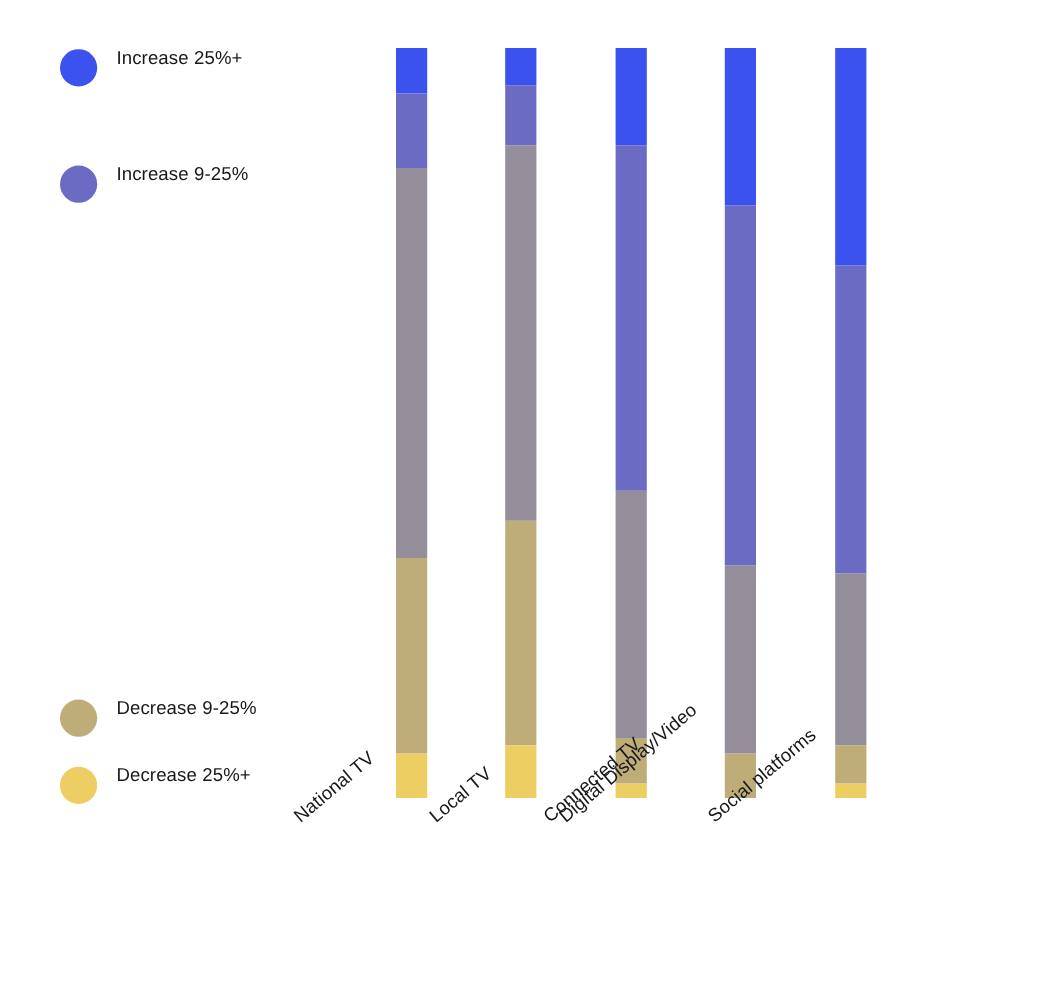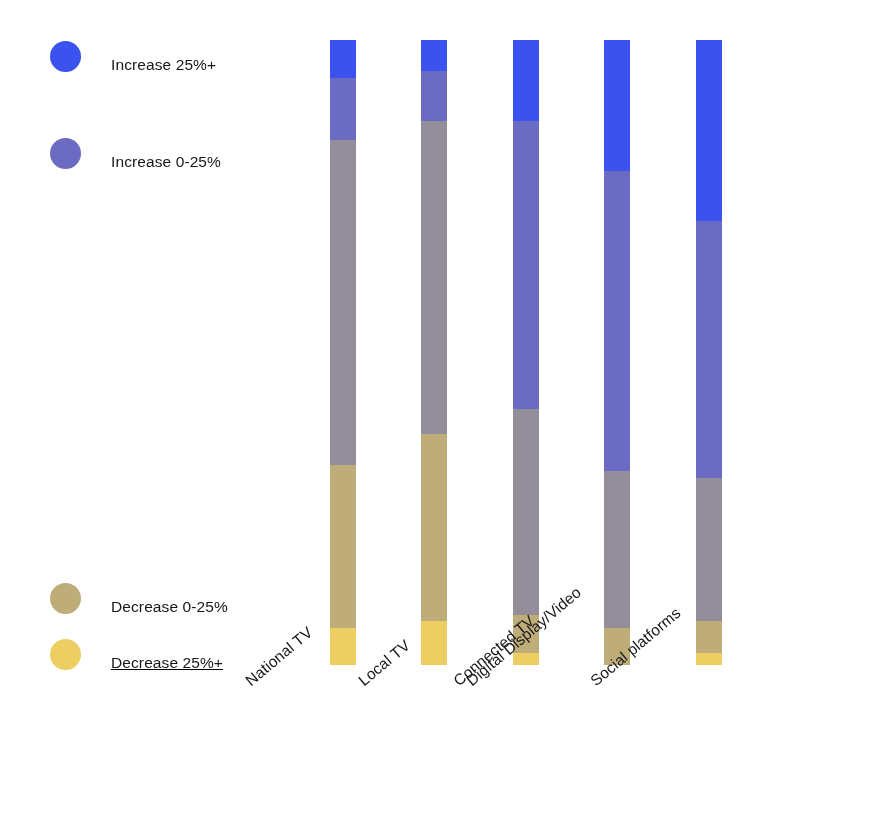--- a/index.html
+++ b/index.html
@@ -24,22 +24,22 @@
   .legend {
     position: absolute;
     left: 0;
     top: 0;
     width: 300px;
     height: 700px;
   }
   .legend-item {
     position: absolute;
     display: flex;
-    align-items: flex-end;
-    gap: 30px;
+    align-items: flex-start;
+    gap: 16px;
     left: 50px;
     white-space: nowrap;
   }
   .legend-swatch {
     width: 31px;
     height: 31px;
     border-radius: 50%;
     flex: 0 0 auto;
   }
   .legend-label {
@@ -91,27 +91,27 @@
 
 <div id="chart-root">
 
   <div class="legend">
     <div class="legend-item" style="top: 41px;">
       <span class="legend-swatch" style="background: rgb(59, 82, 239);"></span>
       <span class="legend-label">Increase 25%+</span>
     </div>
     <div class="legend-item" style="top: 138px;">
       <span class="legend-swatch" style="background: rgb(107, 107, 196);"></span>
-      <span class="legend-label">Increase 0-25%</span>
+      <span class="legend-label">Increase 9-25%</span>
     </div>
     <div class="legend-item" style="top: 583px;">
       <span class="legend-swatch" style="background: rgb(191, 173, 121);"></span>
-      <span class="legend-label">Decrease 0-25%</span>
+      <span class="legend-label">Decrease 9-25%</span>
     </div>
-    <div class="legend-item" style="top: 639px; text-decoration: underline;">
+    <div class="legend-item" style="top: 639px;">
       <span class="legend-swatch" style="background: rgb(236, 206, 99);"></span>
       <span class="legend-label">Decrease 25%+</span>
     </div>
   </div>
 
   <div class="plot">
     <div class="bar-group" style="left: 330px; top: 40px; width: 26px;">
       <div class="bar" style="width: 26px; height: 625px;">
           <div class="seg" style="background: rgb(59, 82, 239); height: 37.5px;"></div>
           <div class="seg" style="background: rgb(107, 107, 196); height: 62.5px;"></div>

